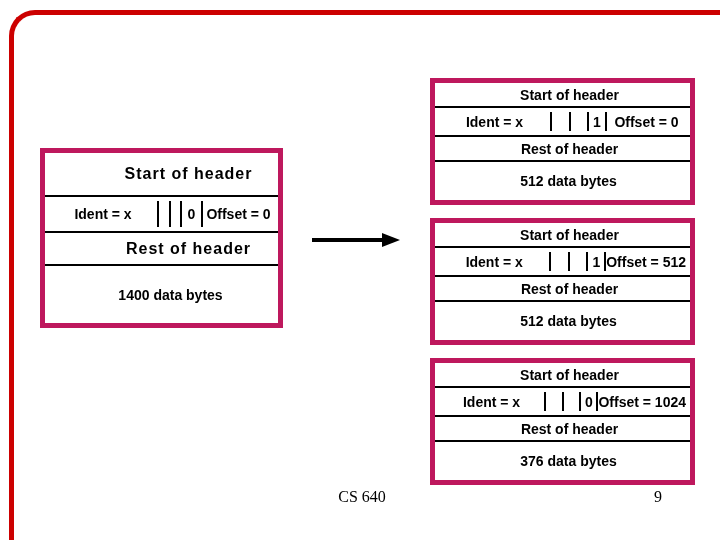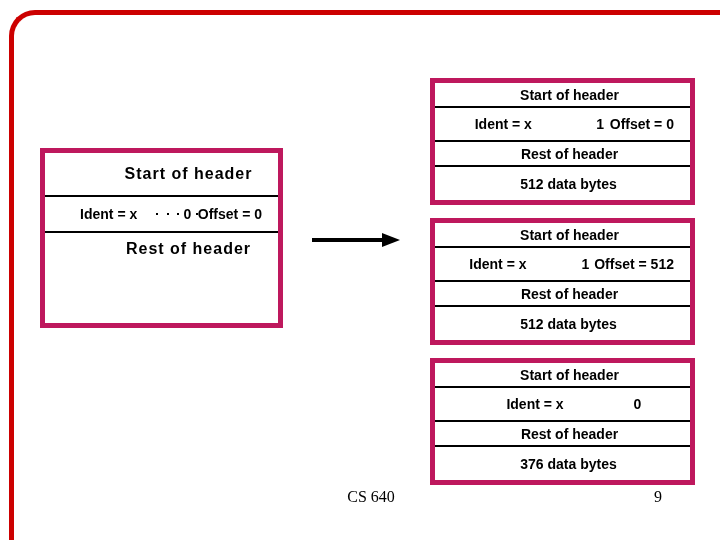--- a/index.html
+++ b/index.html
@@ -34,27 +34,27 @@
   
   .frag .r1{height:23px;font-size:14px;padding-left:14px;}
   .frag .r2{height:29px;font-size:14px;}
   .frag .r3{height:25px;font-size:14px;padding-left:14px;}
   .frag .r4{flex:1;font-size:14px;padding-left:12px;}
   .frag .c-ident{width:111px;}
   .frag .c-s1{width:19px;}
   .frag .c-s2{width:18px;}
   .frag .c-flag{width:18px;}
   
-  .ident-row{padding:16px;align-items:stretch;justify-content:center;}
+  .ident-row{padding:4px;align-items:stretch;justify-content:space-between;}
   .cell{display:flex;align-items:center;justify-content:center;box-sizing:border-box;}
   .cell + .cell{border-left:2px solid #000;}
   .c-offset{flex:1;}
   .arrow{position:absolute;left:310px;top:231px;}
   .footer{position:absolute;font-family:"Liberation Serif",serif;font-size:16px;font-weight:normal;}
-  #footer-course{left:303px;top:488px;width:136px;text-align:center;}
+  #footer-course{left:294px;top:488px;width:136px;text-align:center;}
   #page-number{left:644px;top:488px;width:28px;text-align:center;}
 </style>
 </head>
 <body>
 
 <div class="slide">
   <div class="red-frame" style="border-color: rgb(204, 0, 0);"></div>
 
   <div class="packet" id="pkt-left">
     <div class="row r1">
@@ -68,20 +68,23 @@
       <div class="cell c-s2"></div>
       <div class="cell c-flag">
         <span>0</span>
       </div>
       <div class="cell c-offset">
         <span>Offset = 0</span>
       </div>
     </div>
     <div class="row r3">
       <span>Rest of header</span>
+    </div>
+    <div class="row r4">
+      <span>1400 data bytes</span>
     </div>
   </div>
 
   <svg class="arrow" width="92" height="18" viewBox="0 0 92 18">
     <line x1="2" y1="9" x2="74" y2="9" stroke="#000000" stroke-width="4"></line>
     <polygon points="72,2 72,16 90,9" fill="#000000"></polygon>
   </svg>
 
   <div class="packet frag" id="frag-1">
     <div class="row r1">
@@ -139,20 +142,23 @@
     </div>
     <div class="row r2 ident-row">
       <div class="cell c-ident">
         <span>Ident = x</span>
       </div>
       <div class="cell c-s1"></div>
       <div class="cell c-s2"></div>
       <div class="cell c-flag">
         <span>0</span>
       </div>
+      <div class="cell c-offset">
+        <span>Offset = 1024</span>
+      </div>
     </div>
     <div class="row r3">
       <span>Rest of header</span>
     </div>
     <div class="row r4">
       <span>376 data bytes</span>
     </div>
   </div>
 
   <div class="footer" id="footer-course">CS 640</div>

